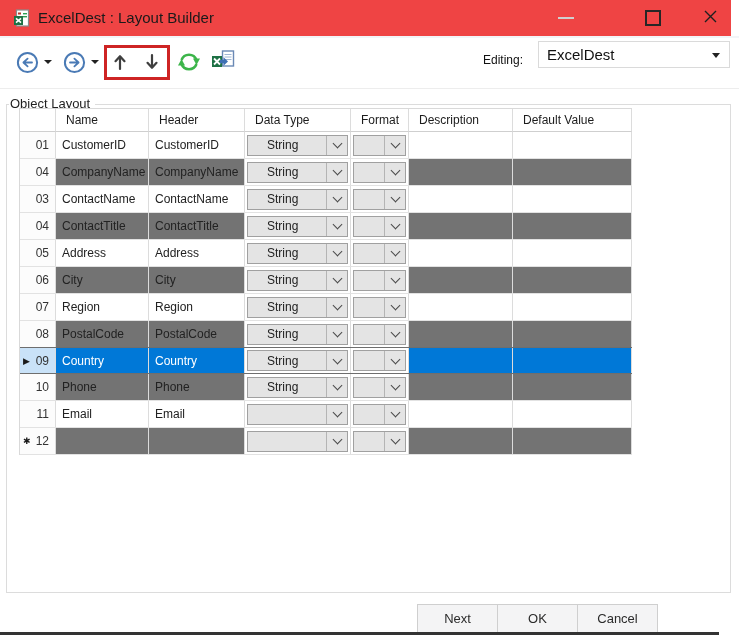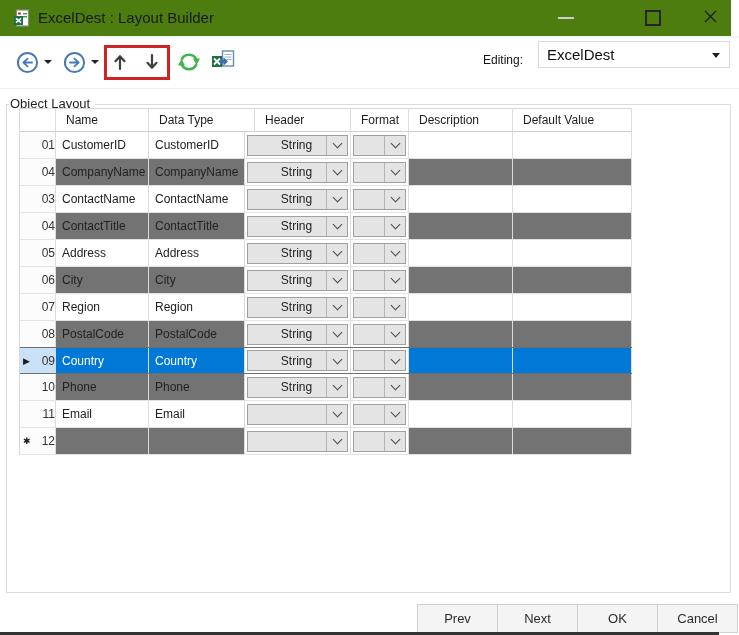--- a/index.html
+++ b/index.html
@@ -1,20 +1,20 @@
 <!DOCTYPE html>
 <html><head>
 <meta charset="utf-8">
 <style>
   html,body{margin:0;padding:0;background:#fff;}
   .window{position:relative;width:739px;height:635px;background:#ffffff;
           font-family:"Liberation Sans",sans-serif;overflow:hidden;color:#1f1f1f;}
 
   
-  .titlebar{position:absolute;top:0;left:0;right:8px;height:36px;background:#4d7c0f;}
+  .titlebar{position:absolute;top:0;left:0;right:8px;height:36px;background:#ef4444;}
   .title-icon{position:absolute;left:13px;top:9px;}
   .title-text{position:absolute;left:38px;top:9px;font-size:15px;color:#1a1a1a;}
   .win-min{position:absolute;left:558px;top:17px;width:16px;height:2px;background:#cfcfcf;}
   .win-max{position:absolute;left:645px;top:10px;width:12px;height:12px;border:2px solid #262626;box-sizing:content-box;}
   .win-close{position:absolute;left:703px;top:9px;}
   .titlebar-strip{position:absolute;top:36px;left:0;right:0;height:2px;background:#f2f5f8;}
 
   
   .tb-btn{position:absolute;cursor:default;}
   .dcaret{position:absolute;width:0;height:0;border-left:4px solid transparent;
@@ -30,30 +30,30 @@
   .toolbar-sep{position:absolute;top:88px;left:0;right:0;height:1px;background:#ededed;}
 
   
   .groupbox{position:absolute;left:6px;top:104px;width:725px;height:489px;
             border:1px solid #dcdcdc;box-sizing:border-box;background:#fff;}
   .groupbox-label{position:absolute;left:2px;top:-9px;background:#fff;padding:0 5px 0 1px;
             font-size:13px;color:#1f1f1f;}
 
   
   .grid{position:absolute;left:19px;top:108px;border-left:1px solid #d9d9d9;
-        border-top:1px solid #d9d9d9;font-size:12px;background:#fff;text-align:center;}
+        border-top:1px solid #d9d9d9;font-size:12px;background:#fff;}
   .c0{width:36px;}.c1{width:93px;}.c2{width:96px;}.c3{width:106px;}
   .c4{width:58px;}.c5{width:104px;}.c6{width:119px;}
   .ghead{display:flex;height:23px;background:#fff;}
   .hcell{box-sizing:border-box;border-right:1px solid #dcdcdc;border-bottom:1px solid #cfcfcf;
          display:flex;align-items:center;padding-left:10px;color:#1c1c1c;}
   .grow{display:flex;height:27px;box-sizing:border-box;border-bottom:1px solid #e2e2e2;background:#fff;}
   .cell{box-sizing:border-box;border-right:1px solid #dcdcdc;display:flex;align-items:center;overflow:hidden;}
   .tcell{padding-left:6px;color:#222;}
-  .rowhead{justify-content:flex-end;background:#fcfcfc;position:relative;color:#333;}
+  .rowhead{justify-content:flex-end;padding-right:6px;background:#fcfcfc;position:relative;color:#333;}
   .marker{position:absolute;left:3px;top:50%;transform:translateY(-50%);font-size:9px;color:#1a1a1a;}
   .grow.alt .tcell{background:#737373;}
   .grow.selected{border-top:1px solid #6e6e6e;border-bottom:1px solid #6e6e6e;margin-top:-1px;}
   .grow.selected .tcell{background:#0078d7;color:#fff;}
   .grow.selected .rowhead{background:#c9e2f8;}
   .combo{flex:1;margin:2px;height:21px;background:#e4e4e4;border:1px solid #a0a0a0;
          display:flex;align-items:center;box-sizing:border-box;}
   .combo-text{flex:1;padding-left:19px;font-size:12px;color:#222;white-space:nowrap;}
   .combo-btn{width:20px;align-self:stretch;border-left:1px solid #b4b4b4;
              display:flex;align-items:center;justify-content:center;}
@@ -154,22 +154,22 @@
   <div class="toolbar-sep"></div>
 
   <div class="groupbox">
     <span class="groupbox-label">Object Layout</span>
   </div>
 
   <div class="grid">
     <div class="ghead">
       <div class="hcell c0"></div>
       <div class="hcell c1">Name</div>
+      <div class="hcell c2">Header</div>
       <div class="hcell c3">Data Type</div>
-      <div class="hcell c2">Header</div>
       <div class="hcell c4">Format</div>
       <div class="hcell c5">Description</div>
       <div class="hcell c6">Default Value</div>
     </div>
     <div id="grid-body">
         <div class="grow">
           <div class="cell c0 rowhead">
             <span class="marker"></span>
             <span class="rnum">01</span>
           </div>
@@ -477,20 +477,19 @@
               </div>
             </div>
           </div>
           <div class="cell c5 tcell"></div>
           <div class="cell c6 tcell"></div>
         </div>
       </div>
   </div>
 
   <div class="footer">
-    <button class="btn">Prev</button>
     <button class="btn">Next</button>
     <button class="btn">OK</button>
     <button class="btn">Cancel</button>
   </div>
 
   <div class="bottombar"></div>
 </div>
 
 </body></html>

